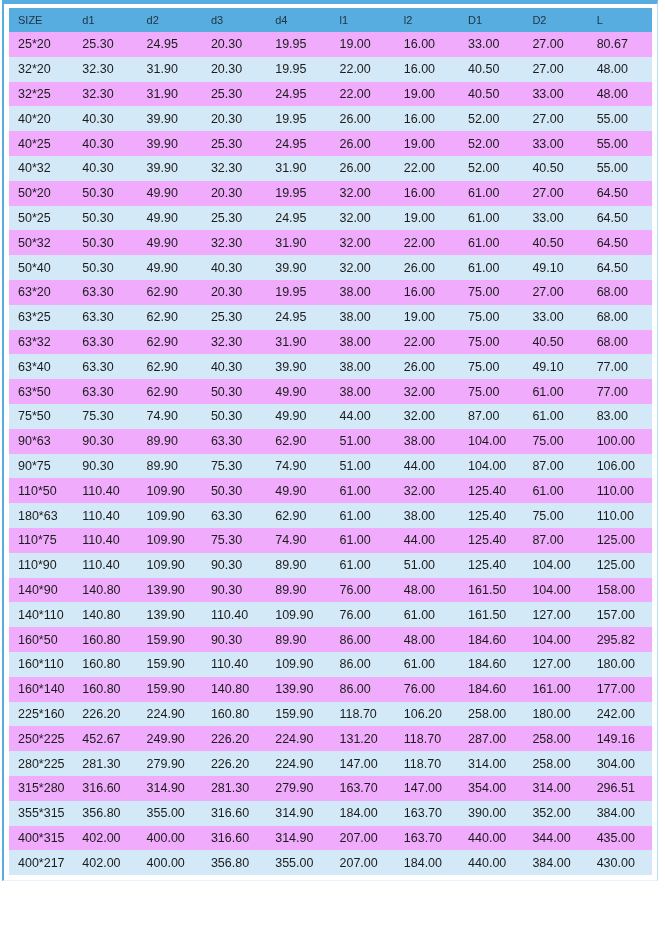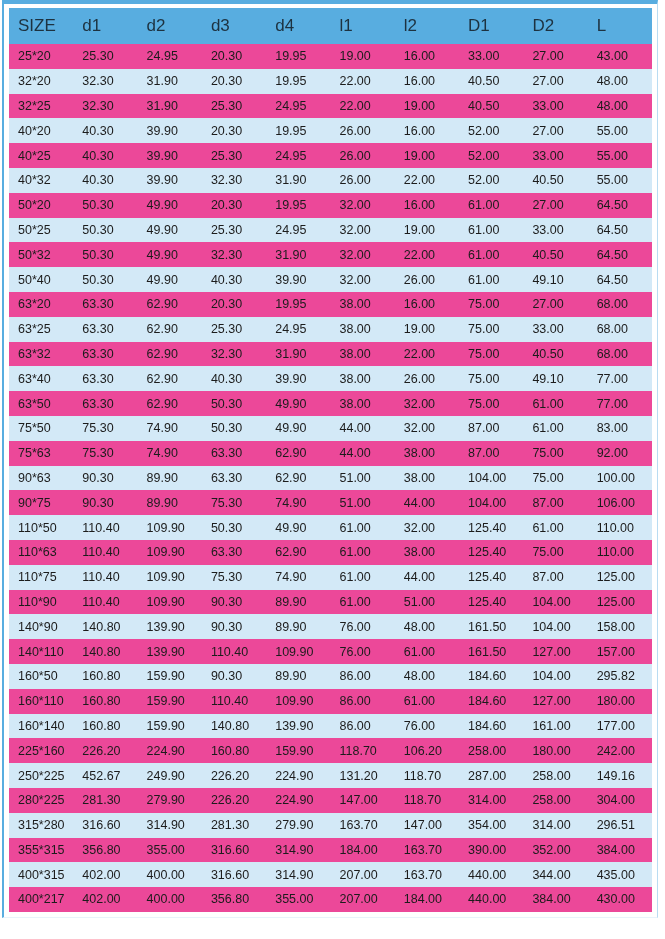--- a/index.html
+++ b/index.html
@@ -28,39 +28,39 @@
     background: #ffffff;
   }
   table.dim-table {
     width: 100%;
     border-collapse: collapse;
     table-layout: fixed;
   }
   table.dim-table th {
     background: var(--header-bg, #58ade0);
     color: var(--header-text, #1d3240);
-    font-size: 17px;
+    font-size: 11px;
     font-weight: normal;
     text-align: left;
-    height: 36px;
+    height: 24px;
     padding: 0 0 0 9px;
     white-space: nowrap;
     overflow: hidden;
   }
   table.dim-table td {
     color: var(--row-text, #1c1c1c);
     font-size: 12.5px;
     text-align: left;
     height: 24.8px;
     padding: 0 0 0 9px;
     white-space: nowrap;
     overflow: hidden;
   }
   table.dim-table tbody tr {
-    background: #ec4899;
+    background: #f0abfc;
   }
   table.dim-table tbody tr:nth-child(even) {
     background: var(--stripe-bg, #d3e9f7);
   }
 </style>
 </head>
 <body>
 
 <div class="page">
   <div class="table-frame">
@@ -83,21 +83,21 @@
           <tr>
             <td>25*20</td>
             <td>25.30</td>
             <td>24.95</td>
             <td>20.30</td>
             <td>19.95</td>
             <td>19.00</td>
             <td>16.00</td>
             <td>33.00</td>
             <td>27.00</td>
-            <td>43.00</td>
+            <td>80.67</td>
           </tr>
           <tr>
             <td>32*20</td>
             <td>32.30</td>
             <td>31.90</td>
             <td>20.30</td>
             <td>19.95</td>
             <td>22.00</td>
             <td>16.00</td>
             <td>40.50</td>
@@ -266,32 +266,20 @@
             <td>74.90</td>
             <td>50.30</td>
             <td>49.90</td>
             <td>44.00</td>
             <td>32.00</td>
             <td>87.00</td>
             <td>61.00</td>
             <td>83.00</td>
           </tr>
           <tr>
-            <td>75*63</td>
-            <td>75.30</td>
-            <td>74.90</td>
-            <td>63.30</td>
-            <td>62.90</td>
-            <td>44.00</td>
-            <td>38.00</td>
-            <td>87.00</td>
-            <td>75.00</td>
-            <td>92.00</td>
-          </tr>
-          <tr>
             <td>90*63</td>
             <td>90.30</td>
             <td>89.90</td>
             <td>63.30</td>
             <td>62.90</td>
             <td>51.00</td>
             <td>38.00</td>
             <td>104.00</td>
             <td>75.00</td>
             <td>100.00</td>
@@ -314,21 +302,21 @@
             <td>109.90</td>
             <td>50.30</td>
             <td>49.90</td>
             <td>61.00</td>
             <td>32.00</td>
             <td>125.40</td>
             <td>61.00</td>
             <td>110.00</td>
           </tr>
           <tr>
-            <td>110*63</td>
+            <td>180*63</td>
             <td>110.40</td>
             <td>109.90</td>
             <td>63.30</td>
             <td>62.90</td>
             <td>61.00</td>
             <td>38.00</td>
             <td>125.40</td>
             <td>75.00</td>
             <td>110.00</td>
           </tr>

